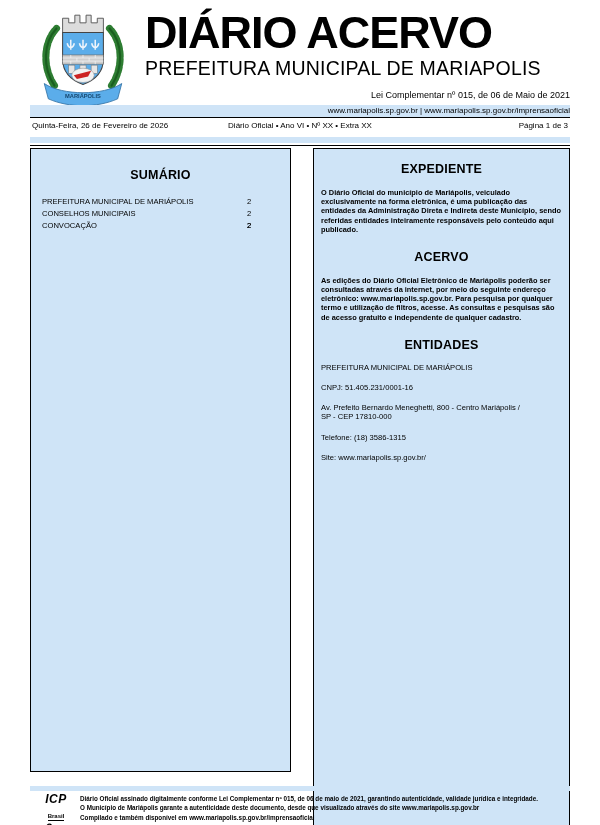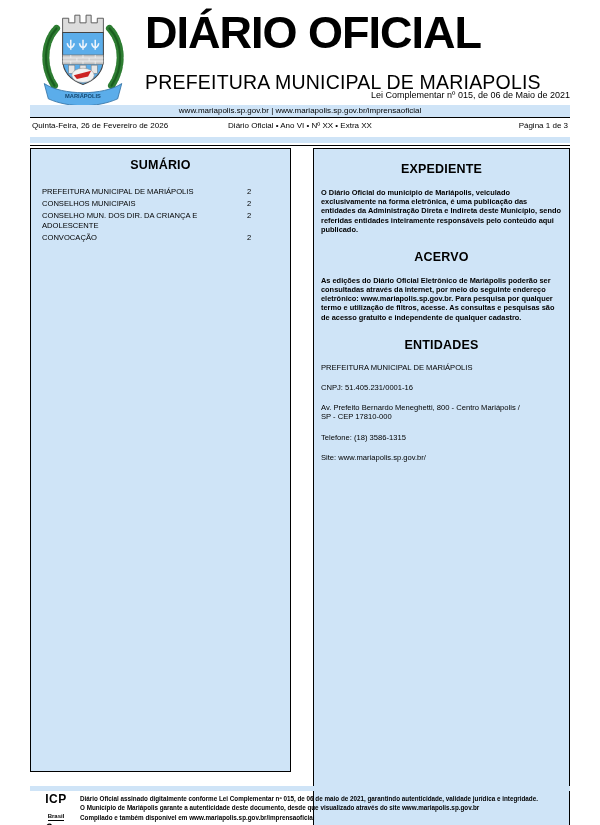--- a/index.html
+++ b/index.html
@@ -8,52 +8,52 @@
   }
   *{margin:0;padding:0;box-sizing:border-box;}
   html,body{background:#ffffff;}
   body{font-family:"Liberation Sans", sans-serif;color:#000;}
   .page{position:relative;width:600px;height:825px;background:#fff;overflow:hidden;}
 
   
   .logo{position:absolute;left:32px;top:8px;width:102px;height:98px;}
   .masthead{position:absolute;left:145px;top:10px;}
   .masthead h1{font-size:45px;font-weight:bold;letter-spacing:-1px;line-height:1.02;white-space:nowrap;}
-  .masthead .subtitle{font-size:19.5px;letter-spacing:.2px;margin-top:15px;white-space:nowrap;}
+  .masthead .subtitle{font-size:19.5px;letter-spacing:.2px;margin-top:1px;white-space:nowrap;}
   .law-line{position:absolute;right:30px;top:90px;font-size:9px;padding-left:24px;}
 
   .urlbar{position:absolute;left:30px;top:105px;width:540px;height:13px;
     background:var(--light-blue);border-bottom:1px solid var(--border);
-    font-size:8px;line-height:12px;text-align:center;}
+    font-size:8px;line-height:12px;text-align:right;}
   .daterow{position:absolute;left:30px;top:118px;width:540px;height:28px;
     border-bottom:1.4px solid var(--border);font-size:8px;line-height:15px;}
   .daterow .left{position:absolute;left:2px;}
   .daterow .center{position:absolute;left:0;right:0;text-align:center;}
   .daterow .right{position:absolute;right:2px;}
   .bluestrip-top{position:absolute;left:30px;top:137px;width:540px;height:6px;background:var(--light-blue);}
 
   
   .box{position:absolute;top:148px;background:var(--light-blue);border:1.5px solid var(--border);
-    padding:4px 8px;}
+    padding:14px 8px;}
   .box.left{left:30px;width:261px;height:624px;}
   .box.right{left:313px;width:257px;height:736px;padding:8px 7px;}
   .box-title{text-align:center;font-weight:bold;font-size:12.5px;margin-top:5px;letter-spacing:.2px;}
   .sum-list{margin-top:15px;margin-left:3px;}
   .sum-item{position:relative;font-size:7.6px;line-height:1.42;margin-bottom:1px;}
   .sum-item .lbl{display:block;width:158px;}
   .sum-item .pg{position:absolute;left:205px;top:0;}
   .body-par{font-size:7.4px;line-height:1.24;margin-top:12px;font-weight:bold;}
   .box-title.mid{margin-top:16px;}
   .ent-line{font-size:7.6px;margin-top:11px;}
   .ent-line.addr{max-width:200px;line-height:1.25;}
 
   
   .bluestrip-bottom{position:absolute;left:30px;top:786px;width:540px;height:5px;background:var(--light-blue);}
   .icp{position:absolute;left:38px;top:793px;width:36px;text-align:center;line-height:1;}
-  .icp .t1{font-weight:bold;font-size:12px;letter-spacing:.5px;}
+  .icp .t1{font-weight:bold;font-size:12px;letter-spacing:.5px;font-style:italic;}
   .icp .t2{font-weight:bold;font-size:6px;border-bottom:.8px solid #000;display:inline-block;padding-bottom:.5px;}
   .icp svg{display:block;margin:1px auto 0;}
   .foot-text{position:absolute;left:80px;top:794px;width:495px;font-size:6.3px;font-weight:bold;line-height:1.5;}
 </style>
 </head>
 <body>
 
 <div class="page">
 
   <svg class="logo" viewBox="0 0 100 96">
@@ -87,21 +87,21 @@
       <rect x="36" y="56" width="6" height="8"></rect>
       <rect x="47" y="56" width="6" height="8"></rect>
       <rect x="58" y="56" width="6" height="8"></rect>
     </g>
 
     <ellipse cx="50" cy="66" rx="11" ry="7" fill="#f2f2f2" stroke="#888" stroke-width="0.5"></ellipse>
     <path d="M41 66 L58 61.5 L55 67 L44 69.5 Z" fill="#cc2222"></path>
   </svg>
 
   <div class="masthead">
-    <h1>DIÁRIO OFICIAL</h1>
+    <h1>DIÁRIO ACERVO</h1>
     <div class="subtitle">PREFEITURA MUNICIPAL DE MARIAPOLIS</div>
   </div>
   <div class="law-line">Lei Complementar nº 015, de 06 de Maio de 2021</div>
 
   <div class="urlbar">www.mariapolis.sp.gov.br | www.mariapolis.sp.gov.br/imprensaoficial</div>
 
   <div class="daterow">
     <span class="left">Quinta-Feira, 26 de Fevereiro de 2026</span>
     <span class="center">Diário Oficial • Ano VI • Nº XX • Extra XX</span>
     <span class="right">Página 1 de 3</span>
@@ -113,21 +113,20 @@
     <div class="sum-list">
       <div class="sum-item">
         <span class="lbl">PREFEITURA MUNICIPAL DE MARIÁPOLIS</span>
         <span class="pg">2</span>
       </div>
       <div class="sum-item">
         <span class="lbl">CONSELHOS MUNICIPAIS</span>
         <span class="pg">2</span>
       </div>
       <div class="sum-item">
-        <span class="lbl">CONSELHO MUN. DOS DIR. DA CRIANÇA E ADOLESCENTE</span>
         <span class="pg">2</span>
       </div>
       <div class="sum-item">
         <span class="lbl">CONVOCAÇÃO</span>
         <span class="pg">2</span>
       </div>
     </div>
   </div>
 
   <div class="box right">

